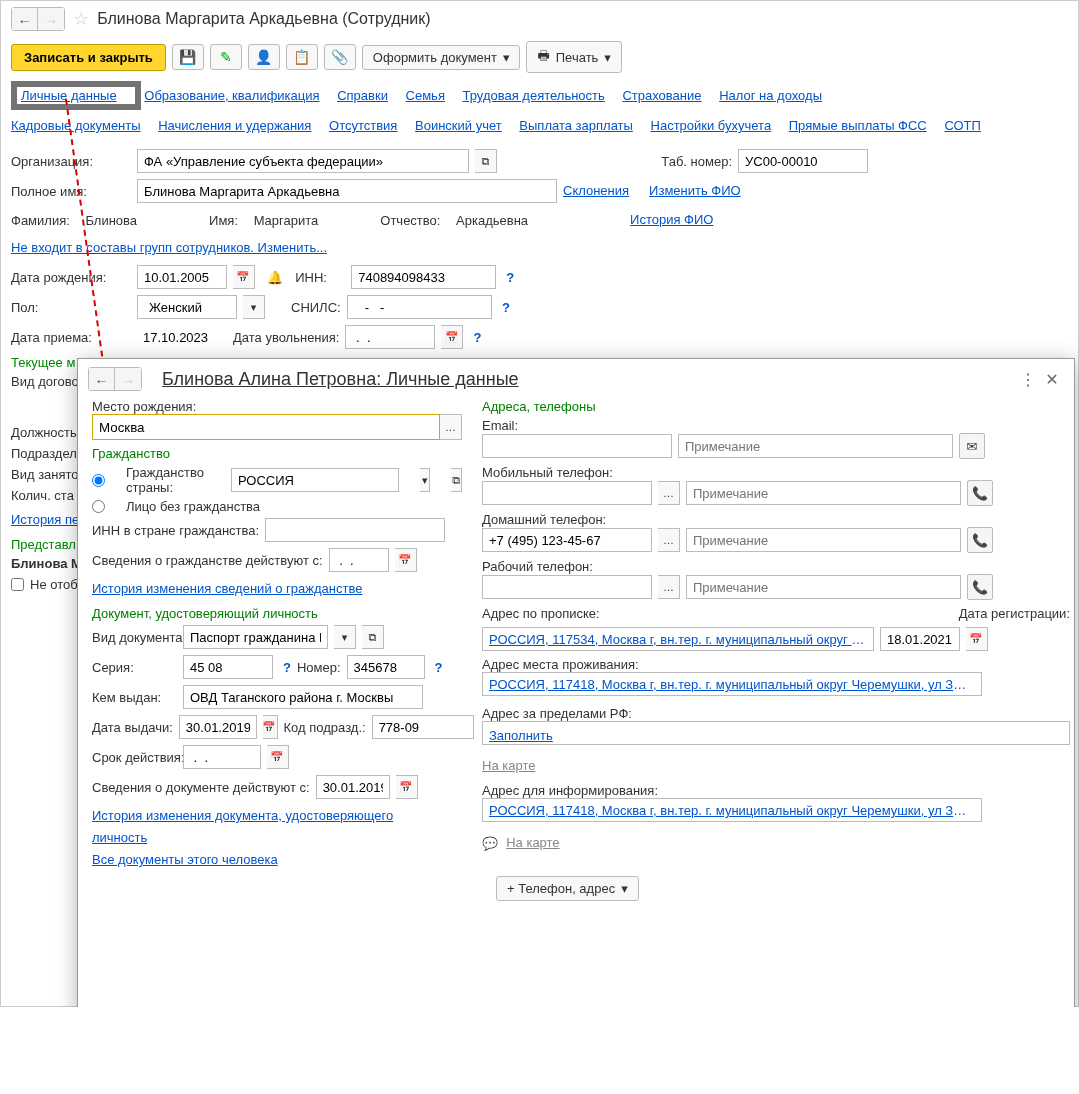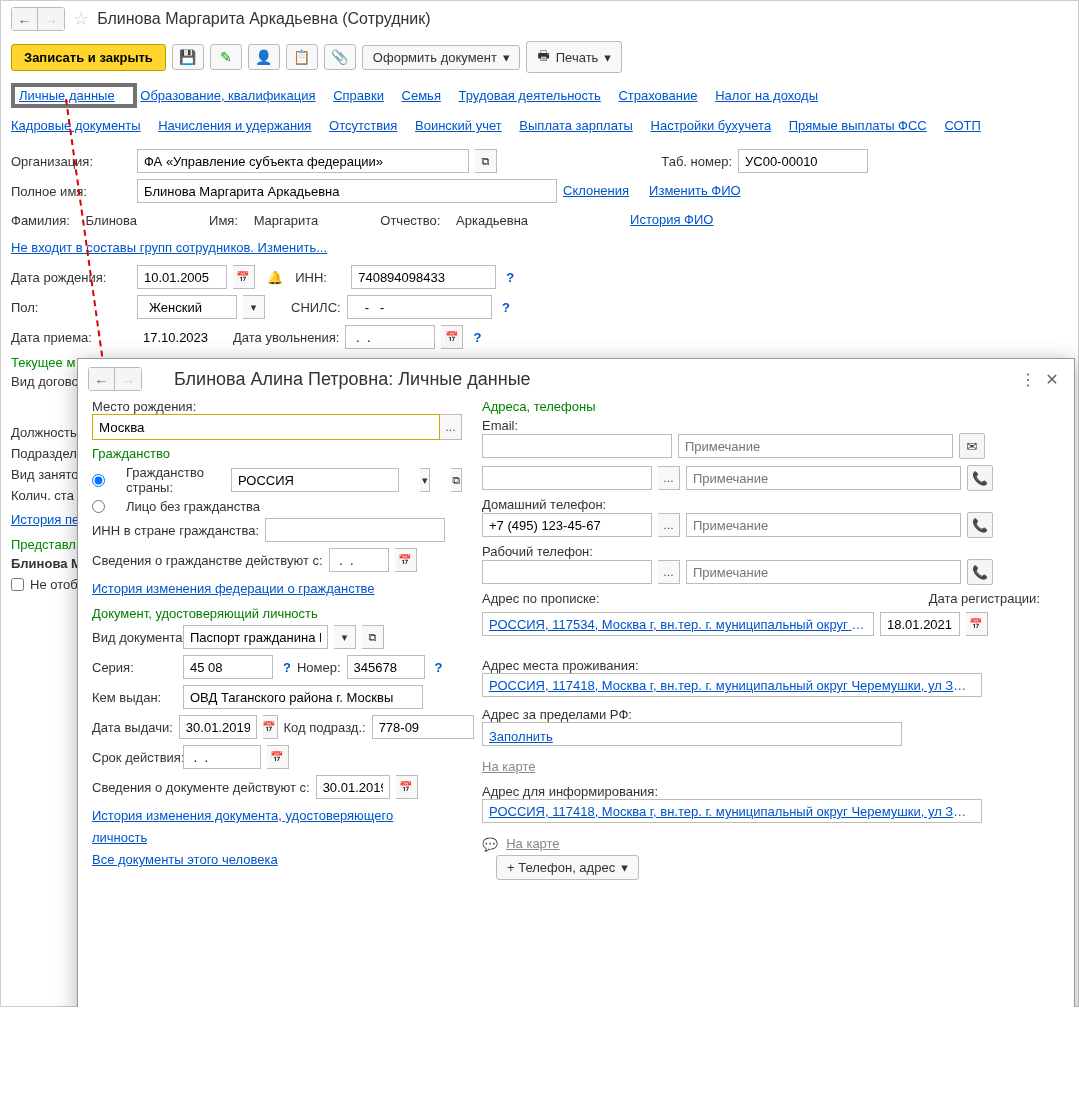--- a/index.html
+++ b/index.html
@@ -10,34 +10,34 @@
 .nav-btn { width: 26px; height: 22px; display: flex; align-items: center; justify-content: center; background: #f5f5f5; cursor: pointer; font-size: 14px; color: #555; }
 .nav-btn:first-child { border-right: 1px solid #bbb; }
 .star-icon { font-size: 18px; color: #ccc; margin-right: 8px; }
 .title-text { font-size: 16px; color: #333; }
 .toolbar { display: flex; gap: 6px; padding: 4px 10px 8px; flex-wrap: wrap; align-items: center; }
 .btn-primary { background: #ffd52e; border: 1px solid #b8a000; padding: 5px 12px; font-weight: bold; border-radius: 3px; cursor: pointer; font-size: 13px; }
 .icon-btn { width: 32px; height: 26px; border: 1px solid #bbb; background: #f8f8f8; border-radius: 3px; display: flex; align-items: center; justify-content: center; cursor: pointer; font-size: 14px; }
 .dropdown-btn { border: 1px solid #bbb; background: #f8f8f8; padding: 4px 10px; border-radius: 3px; cursor: pointer; display: flex; align-items: center; gap: 6px; font-size: 13px; }
 .tabs { padding: 4px 10px; }
 .tabs a, .link { color: #0055cc; text-decoration: underline; margin-right: 14px; display: inline-block; line-height: 1.7; cursor: pointer; }
-.tab-active { border: 4px solid #737373; padding: 1px 4px; }
+.tab-active { border: 6px solid #737373; padding: 1px 4px; }
 .form-area { padding: 8px 10px; }
 .frow { display: flex; align-items: center; margin-bottom: 6px; gap: 6px; }
 .lbl { color: #333; white-space: nowrap; }
 .input { border: 1px solid #bbb; padding: 3px 6px; height: 24px; font-size: 13px; background: #fff; }
 .input-btn { width: 22px; height: 24px; border: 1px solid #bbb; border-left: none; background: #f8f8f8; display: flex; align-items: center; justify-content: center; cursor: pointer; font-size: 11px; }
 .help { color: #0055cc; font-weight: bold; margin-left: 4px; cursor: pointer; }
 .green-h { color: #008800; margin: 6px 0 4px; }
 .section-h { color: #008000; margin-bottom: 4px; }
 .radio-item { display: flex; align-items: center; gap: 21px; margin-bottom: 4px; }
 
 .modal { position: absolute; left: 76px; top: 357px; width: 998px; height: 730px; background: #fff; border: 1px solid #999; box-shadow: 0 4px 20px rgba(0,0,0,.3); }
 .modal-header { display: flex; align-items: center; padding: 8px 10px; }
-.modal-title { font-size: 18px; margin-left: 24px; flex: 1; }
+.modal-title { font-size: 18px; margin-left: 12px; flex: 1; text-decoration: underline; }
 .modal-close { width: 24px; height: 24px; display: flex; align-items: center; justify-content: center; cursor: pointer; color: #666; font-size: 16px; }
 .modal-body { padding: 0 14px; display: flex; gap: 20px; }
 .col-left { width: 370px; }
 .col-right { flex: 1; padding-right: 20px; }
 .modal-footer { position: absolute; bottom: 8px; right: 12px; display: flex; gap: 8px; }
 .btn-ok { background: #ffd52e; border: 1px solid #b8a000; padding: 5px 18px; font-weight: bold; border-radius: 3px; cursor: pointer; }
 .btn-cancel { background: #f5f5f5; border: 1px solid #bbb; padding: 5px 14px; border-radius: 3px; cursor: pointer; }
 .highlight-input { border: 1px solid #d4a800; background: #fff; padding: 3px 6px; height: 26px; width: 348px; }
 .addr-box { border: 1px solid #bbb; padding: 4px 6px; color: #0055cc; text-decoration: underline; cursor: pointer; white-space: nowrap; overflow: hidden; text-overflow: ellipsis; height: 24px; }
 .addr-input { border: 1px solid #bbb; padding: 3px 6px; height: 24px; }
@@ -223,21 +223,21 @@
         <div class="frow">
           <span class="lbl">ИНН в стране гражданства:</span>
           <input class="input" style="width: 180px;">
         </div>
         <div class="frow">
           <span class="lbl">Сведения о гражданстве действуют с:</span>
           <input class="input" style="width: 60px;" value=" .  .">
           <div class="input-btn">📅</div>
         </div>
         <div class="frow">
-            <a class="link">История изменения федерации о гражданстве</a>
+            <a class="link">История изменения сведений о гражданстве</a>
           </div>
 
         <div class="section-h">Документ, удостоверяющий личность</div>
         <div class="frow">
           <span class="lbl" style="width:85px">Вид документа:</span>
           <input class="input" style="width: 145px;" value="Паспорт гражданина РФ">
           <div class="input-btn">▾</div>
           <div class="input-btn">⧉</div>
         </div>
         <div class="frow">
@@ -276,20 +276,21 @@
       </div>
 
       <div class="col-right">
         <div class="section-h">Адреса, телефоны</div>
         <div class="lbl">Email:</div>
         <div class="frow">
           <input class="input" style="width: 190px;">
           <input class="input" style="width: 275px;" placeholder="Примечание">
           <div class="small-icon">✉</div>
         </div>
+        <div class="lbl">Мобильный телефон:</div>
         <div class="frow">
           <input class="input" style="width: 170px;">
           <div class="input-btn">…</div>
           <input class="input" style="width: 275px;" placeholder="Примечание">
           <div class="small-icon">📞</div>
         </div>
         <div class="lbl">Домашний телефон:</div>
         <div class="frow">
           <input class="input" style="width: 170px;" value="+7 (495) 123-45-67">
           <div class="input-btn">…</div>
@@ -311,37 +312,37 @@
           <div>
             <div class="lbl">Дата регистрации:</div>
           </div>
         </div>
         <div class="frow">
           <div class="addr-box" style="width:392px">РОССИЯ, 117534, Москва г, вн.тер. г. муниципальный округ Чертан...</div>
           <input class="input" style="width: 80px;" value="18.01.2021">
           <div class="input-btn">📅</div>
         </div>
 
-        <div class="lbl" style="margin-top:22px">Адрес места проживания:</div>
+        <div class="lbl" style="margin-top:6px">Адрес места проживания:</div>
         <div class="addr-box" style="width:500px">РОССИЯ, 117418, Москва г, вн.тер. г. муниципальный округ Черемушки, ул Зюзинская...</div>
 
         <div class="lbl" style="margin-top:10px">Адрес за пределами РФ:</div>
-        <div class="addr-input" style="width:420px"><a class="link" style="margin:0">Заполнить</a></div>
+        <div class="addr-input" style="width:588px"><a class="link" style="margin:0">Заполнить</a></div>
 
         <div style="margin-top:10px"><a class="link" style="color:#888">На карте</a></div>
 
         <div class="lbl" style="margin-top:6px">Адрес для информирования:</div>
         <div class="addr-box" style="width:500px">РОССИЯ, 117418, Москва г, вн.тер. г. муниципальный округ Черемушки, ул Зюзинска...</div>
 
         <div style="margin-top:10px;display:flex;align-items:center;gap:8px">
           <span style="color:#6a9">💬</span>
           <a class="link" style="color:#888">На карте</a>
         </div>
 
-        <div style="margin-top:0;margin-left:14px">
+        <div style="margin-top:22px;margin-left:14px">
           <div class="dropdown-btn" style="display:inline-flex">
             <span>+ Телефон, адрес</span>
             <span>▾</span>
           </div>
         </div>
       </div>
     </div>
 
     <div class="modal-footer">
       <button class="btn-ok">OK</button>

